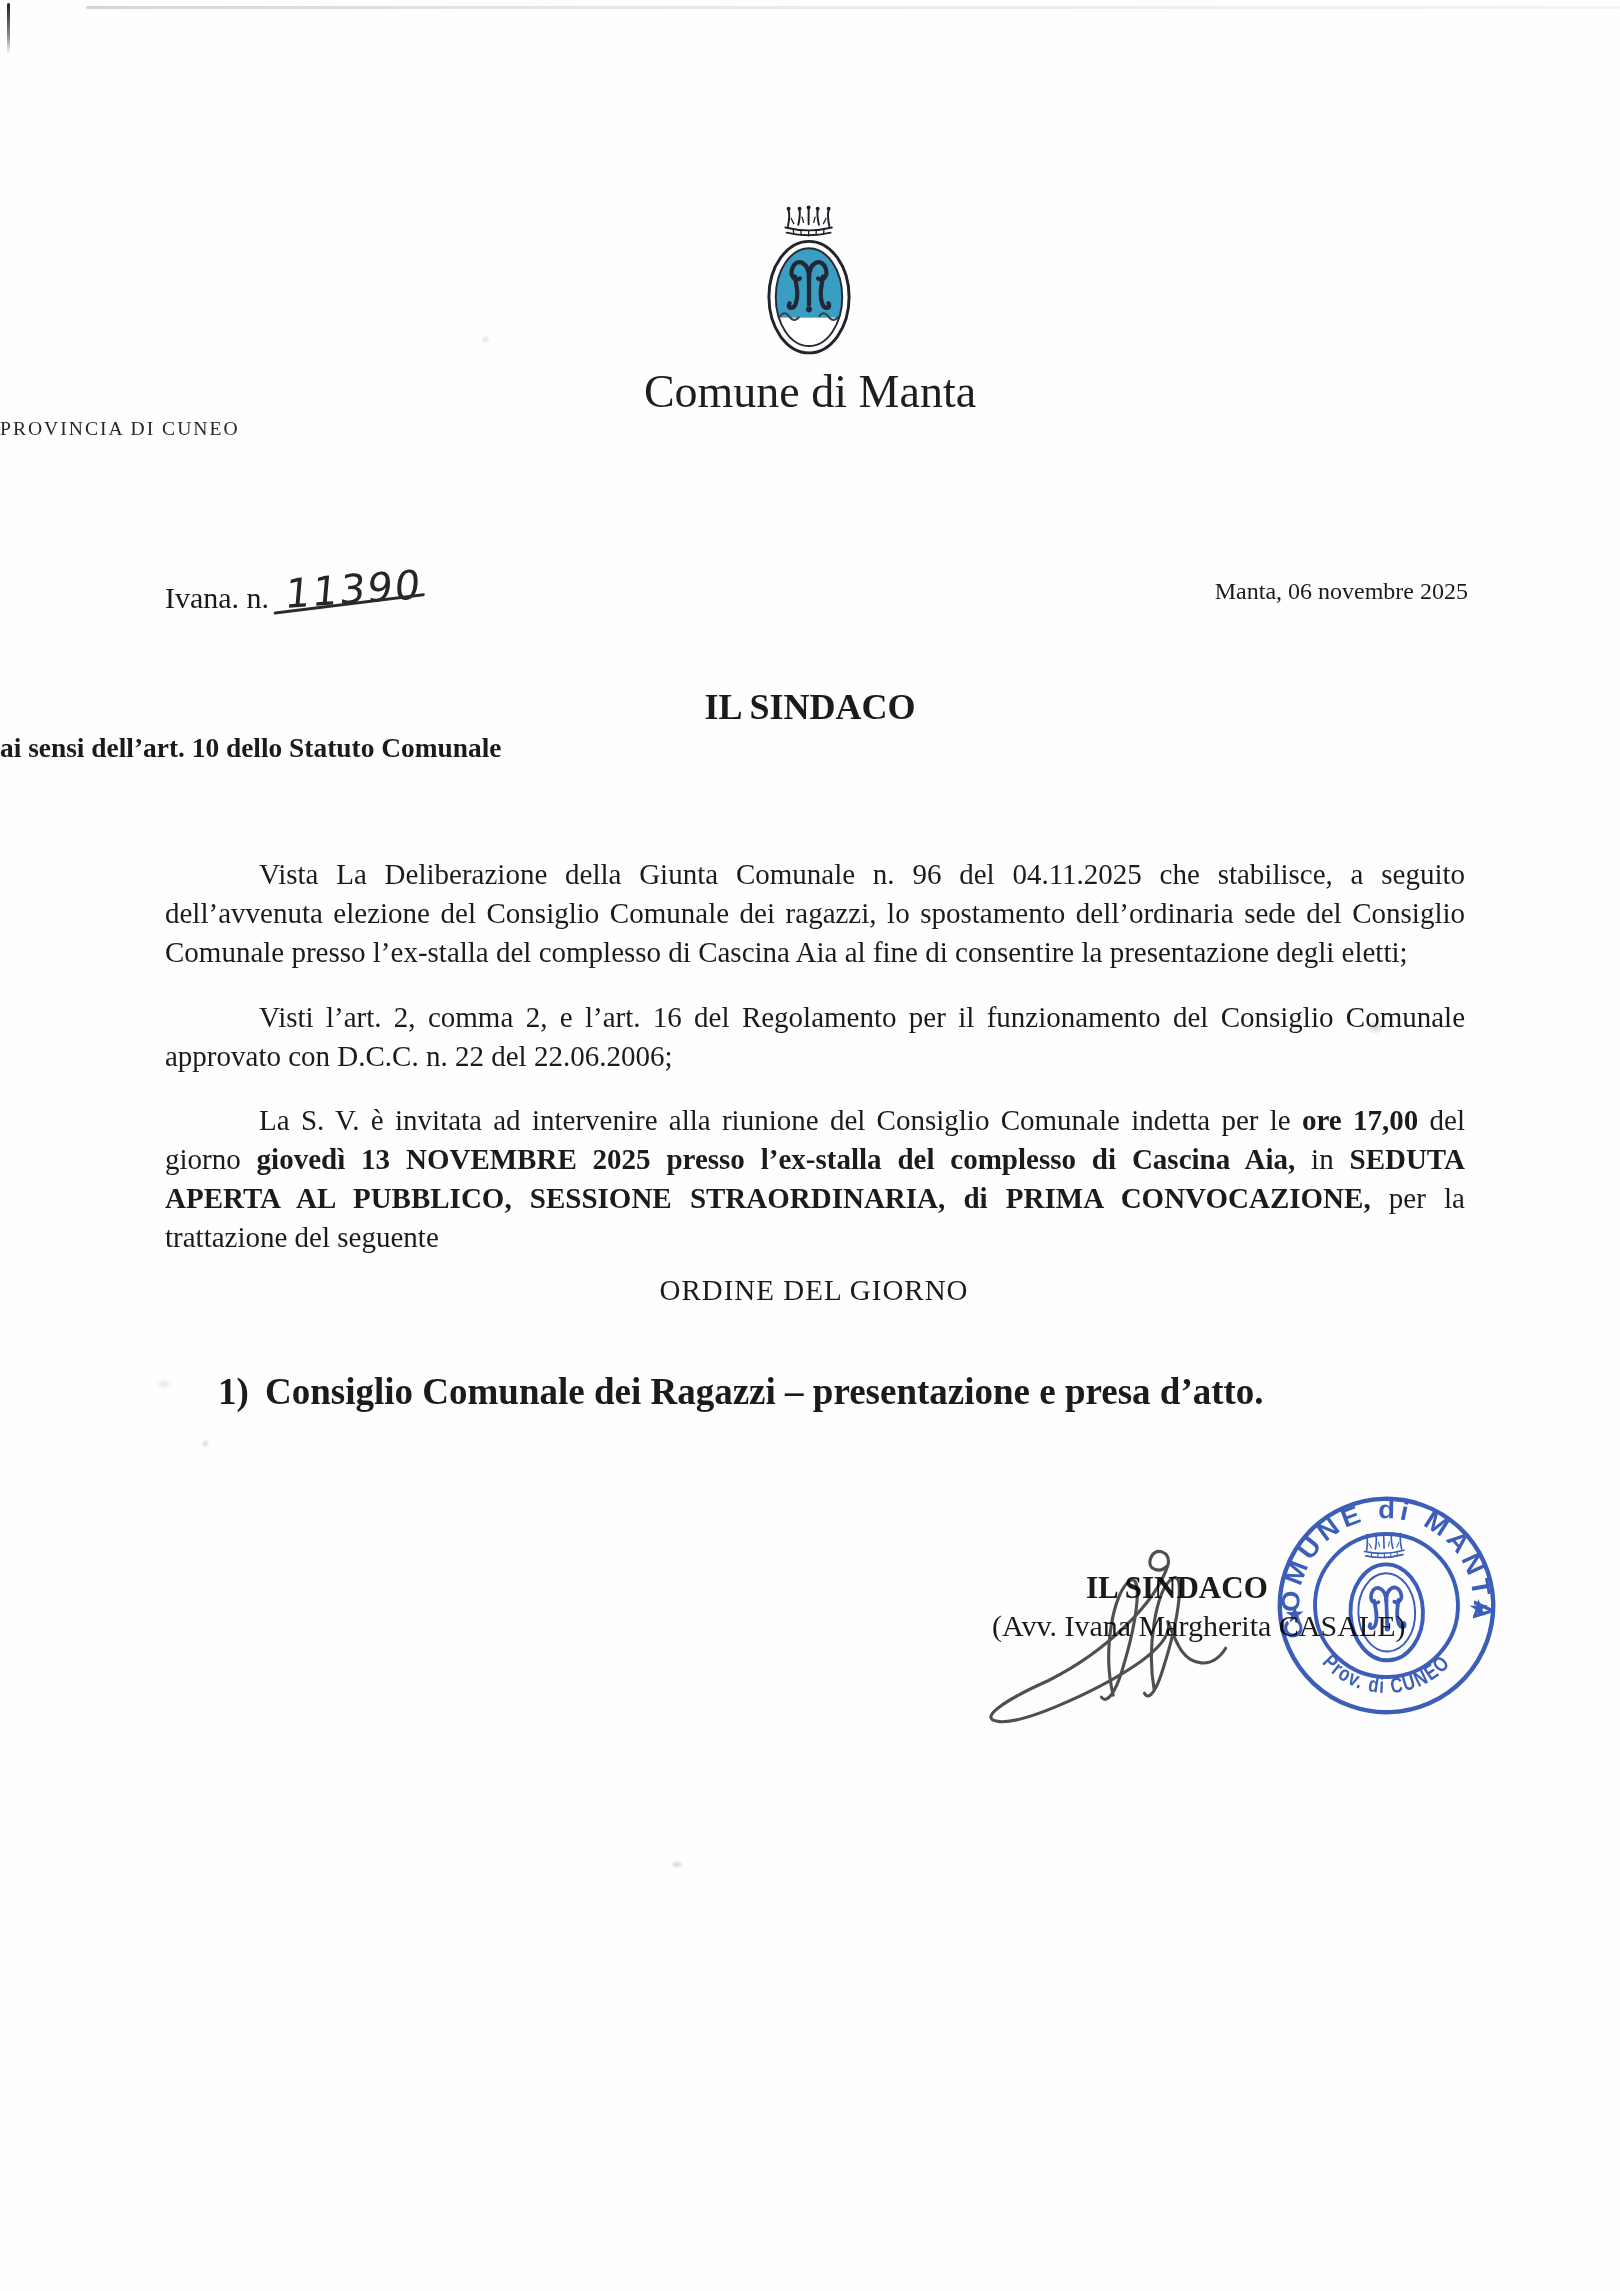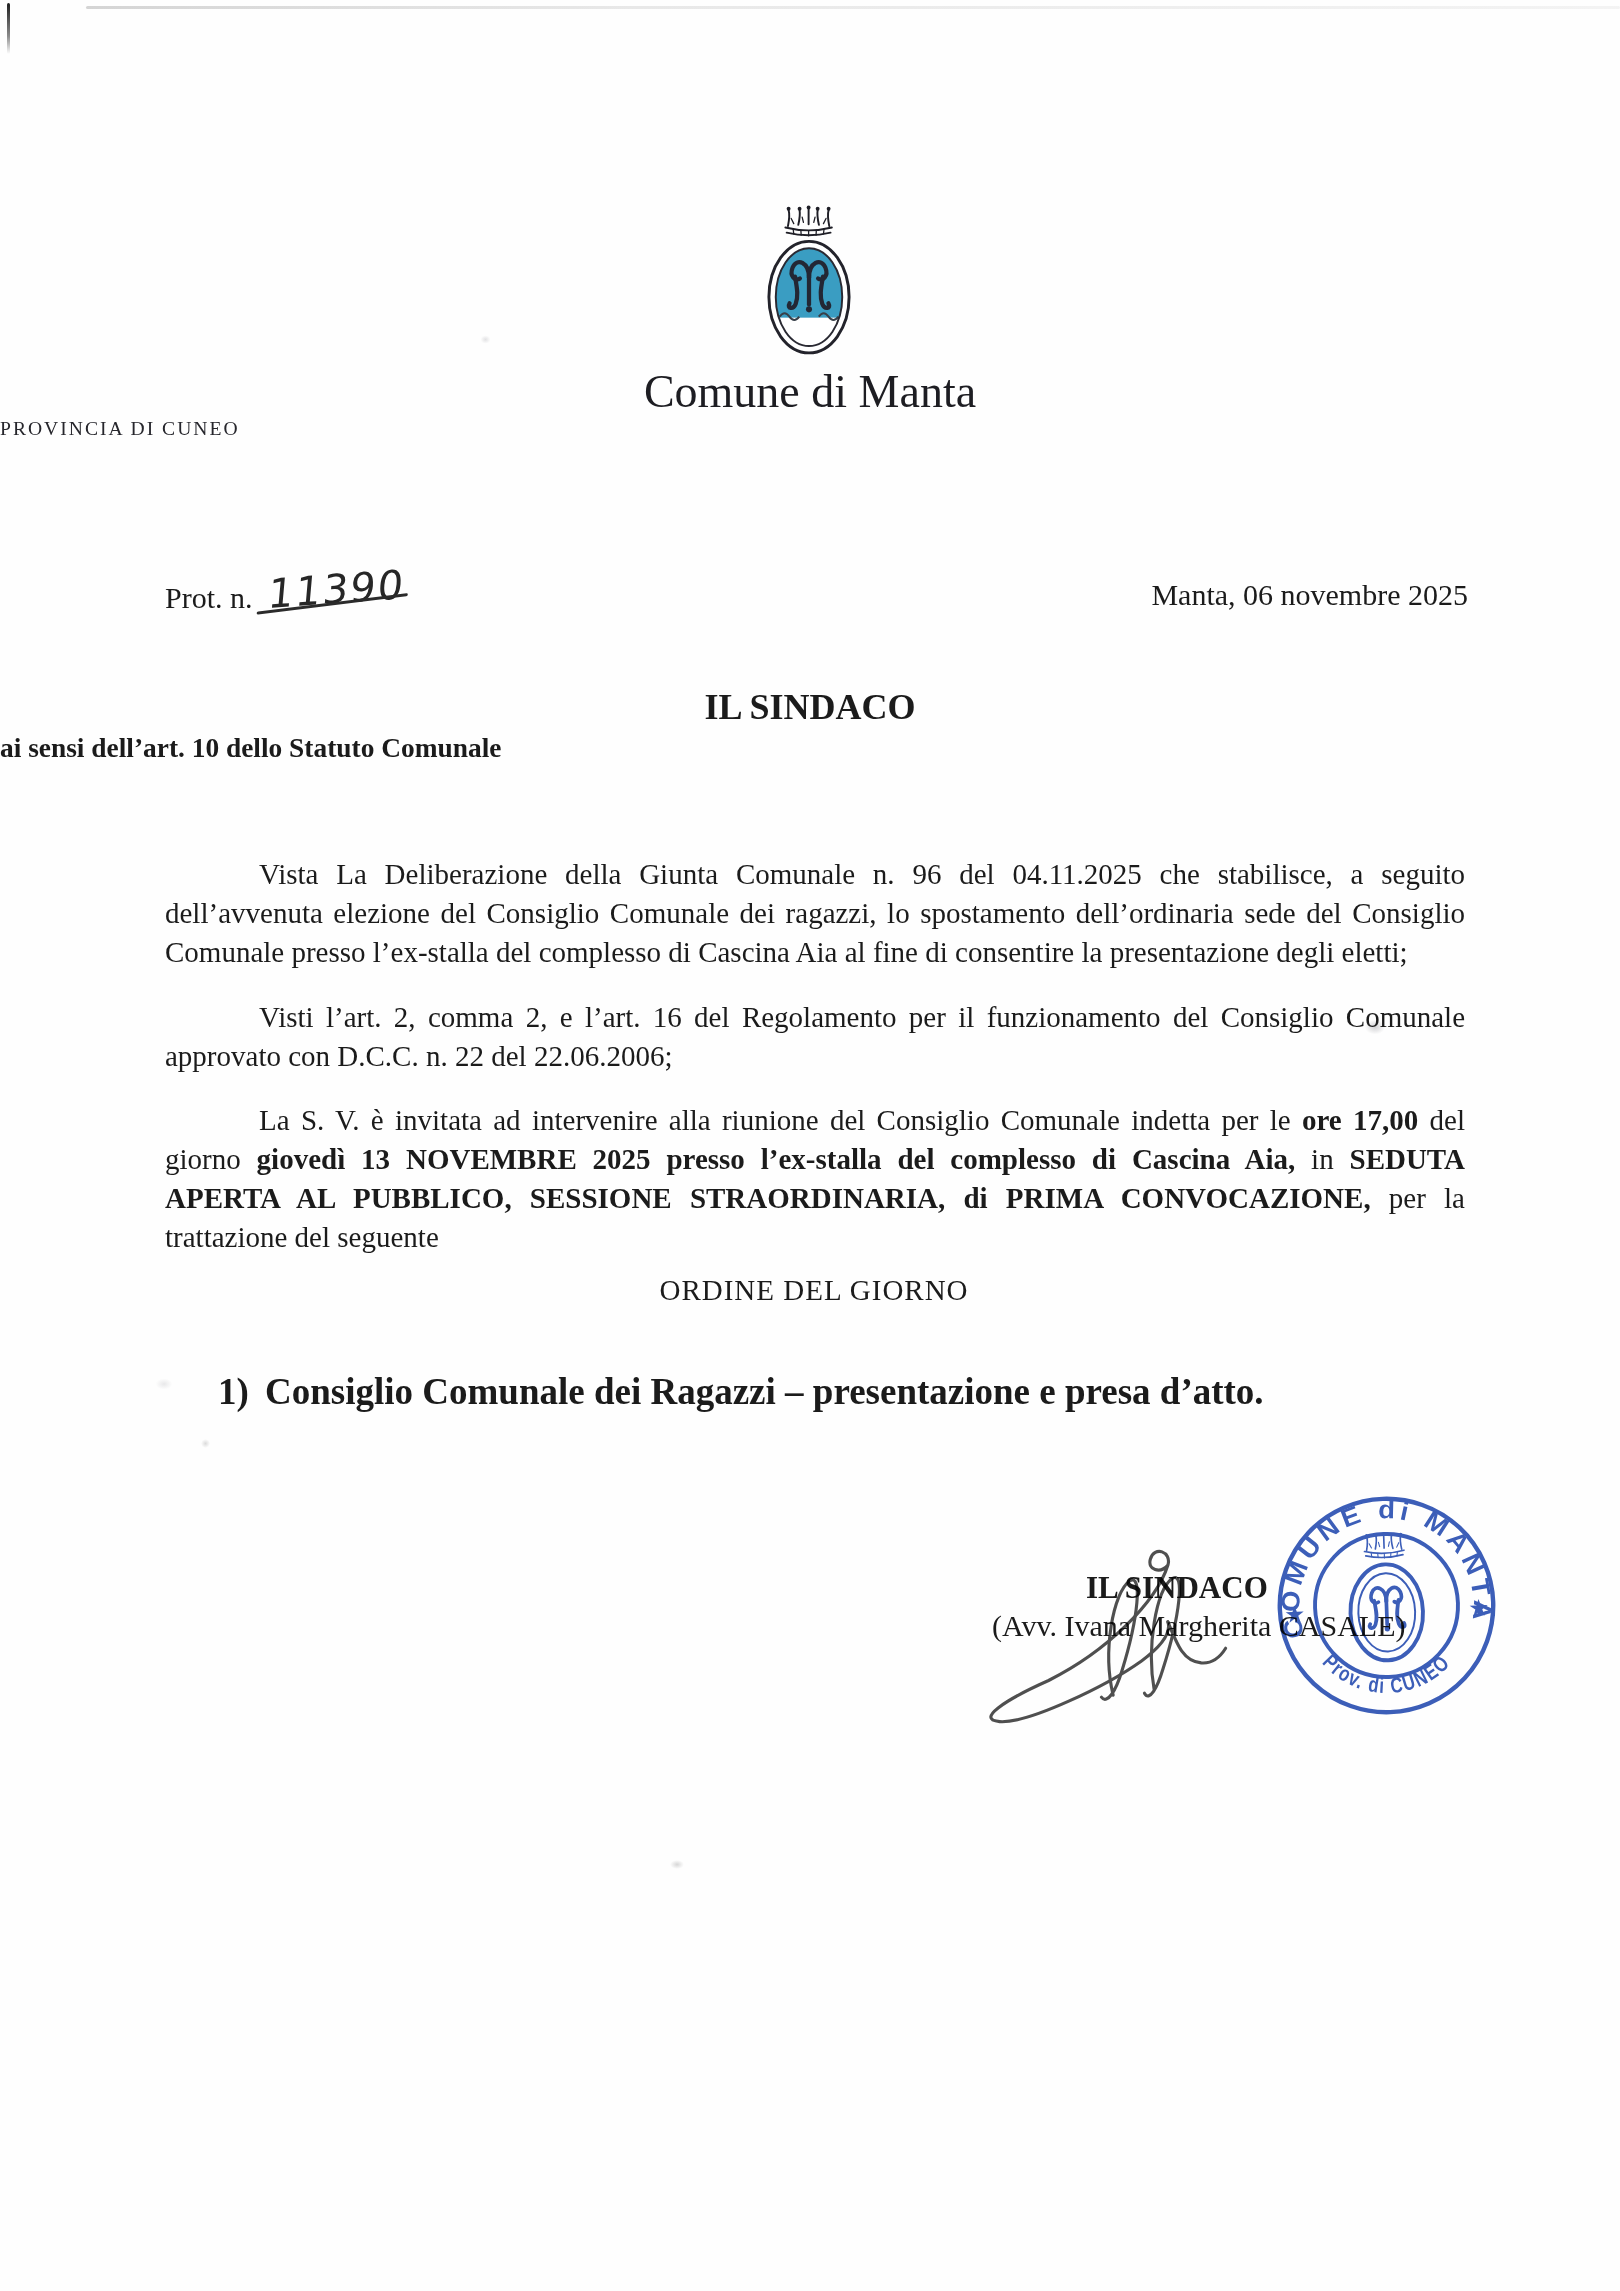--- a/index.html
+++ b/index.html
@@ -35,21 +35,21 @@
     font-size:46px;color:#1d1d22;}
   .province{position:absolute;left:0;top:418px;width:1620px;text-align:left;
     font-size:19.6px;letter-spacing:2px;color:#26262c;}
   
   .prot-line{position:absolute;left:165px;top:571px;font-size:30px;white-space:nowrap;}
   .prot-number{display:inline-block;position:relative;top:-4.9px;margin-left:15.7px;
     font-family:"DejaVu Sans",sans-serif;font-size:40px;letter-spacing:2px;color:#262626;
     transform:rotate(-4deg) skewX(-9deg);}
   .prot-number::after{content:"";position:absolute;left:-9.8px;right:-3.9px;bottom:6.9px;height:2.9px;
     background:#2b2b2b;transform:rotate(-3deg);border-radius:2px;}
-  .place-date{position:absolute;right:152px;top:578px;font-size:30px;white-space:nowrap;}
+  .place-date{position:absolute;right:152px;top:578px;font-size:24px;white-space:nowrap;}
   
   .h-title{position:absolute;left:0;top:686px;width:1620px;text-align:center;
     font-size:36px;font-weight:bold;}
   .h-statute{position:absolute;left:0;top:733px;width:1620px;
     font-size:27.4px;font-weight:bold;}
   .h-announce{position:absolute;left:0;top:768px;width:1620px;text-align:center;
     font-size:38px;font-weight:bold;}
   
   .bodytext{position:absolute;left:165px;top:855px;width:1300px;
     font-size:29px;line-height:39px;text-align:justify;}
@@ -130,21 +130,21 @@
     <rect x="54" y="45" width="72" height="73" fill="var(--teal)" clip-path="url(#clipInner)"></rect>
     <path d="M60 117 q5 -7 10 0 q5 7 10 0 M100 117 q5 -7 10 0 q5 7 10 0" stroke="#394049" stroke-width="2" fill="none" clip-path="url(#clipInner)"></path>
     <ellipse class="shield-inner" cx="90" cy="97" rx="34" ry="50"></ellipse>
     <use href="#monogram" transform="translate(59,50) scale(0.62)" color="#232734"></use>
   </svg>
 
   <div class="municipality">Comune di Manta</div>
   <div class="province">PROVINCIA DI CUNEO</div>
 
   <div class="prot-line">
-    <span>Prot. n.</span><span class="prot-number">11390</span>
+    <span>Ivana. n.</span><span class="prot-number">11390</span>
   </div>
   <div class="place-date">Manta, 06 novembre 2025</div>
 
   <div class="h-title">IL SINDACO</div>
   <div class="h-statute">ai sensi dell’art. 10 dello Statuto Comunale</div>
 
   <div class="bodytext">
     <p><span>Vista La Deliberazione della Giunta Comunale n. 96 del 04.11.2025 che stabilisce, a seguito dell’avvenuta elezione del Consiglio Comunale dei ragazzi, lo spostamento dell’ordinaria sede del Consiglio Comunale presso l’ex-stalla del complesso di Cascina Aia al fine di consentire la presentazione degli eletti;</span></p>
     <p><span>Visti l’art. 2, comma 2, e l’art. 16 del Regolamento per il funzionamento del Consiglio Comunale approvato con D.C.C. n. 22 del 22.06.2006;</span></p>
     <p><span>La S. V. è invitata ad intervenire alla riunione del Consiglio Comunale indetta per le </span><span class="b">ore 17,00</span><span> del giorno </span><span class="b">giovedì 13 NOVEMBRE 2025 presso l’ex-stalla del complesso di Cascina Aia,</span><span> in </span><span class="b">SEDUTA APERTA AL PUBBLICO, SESSIONE STRAORDINARIA, di PRIMA CONVOCAZIONE,</span><span> per la trattazione del seguente</span></p>

